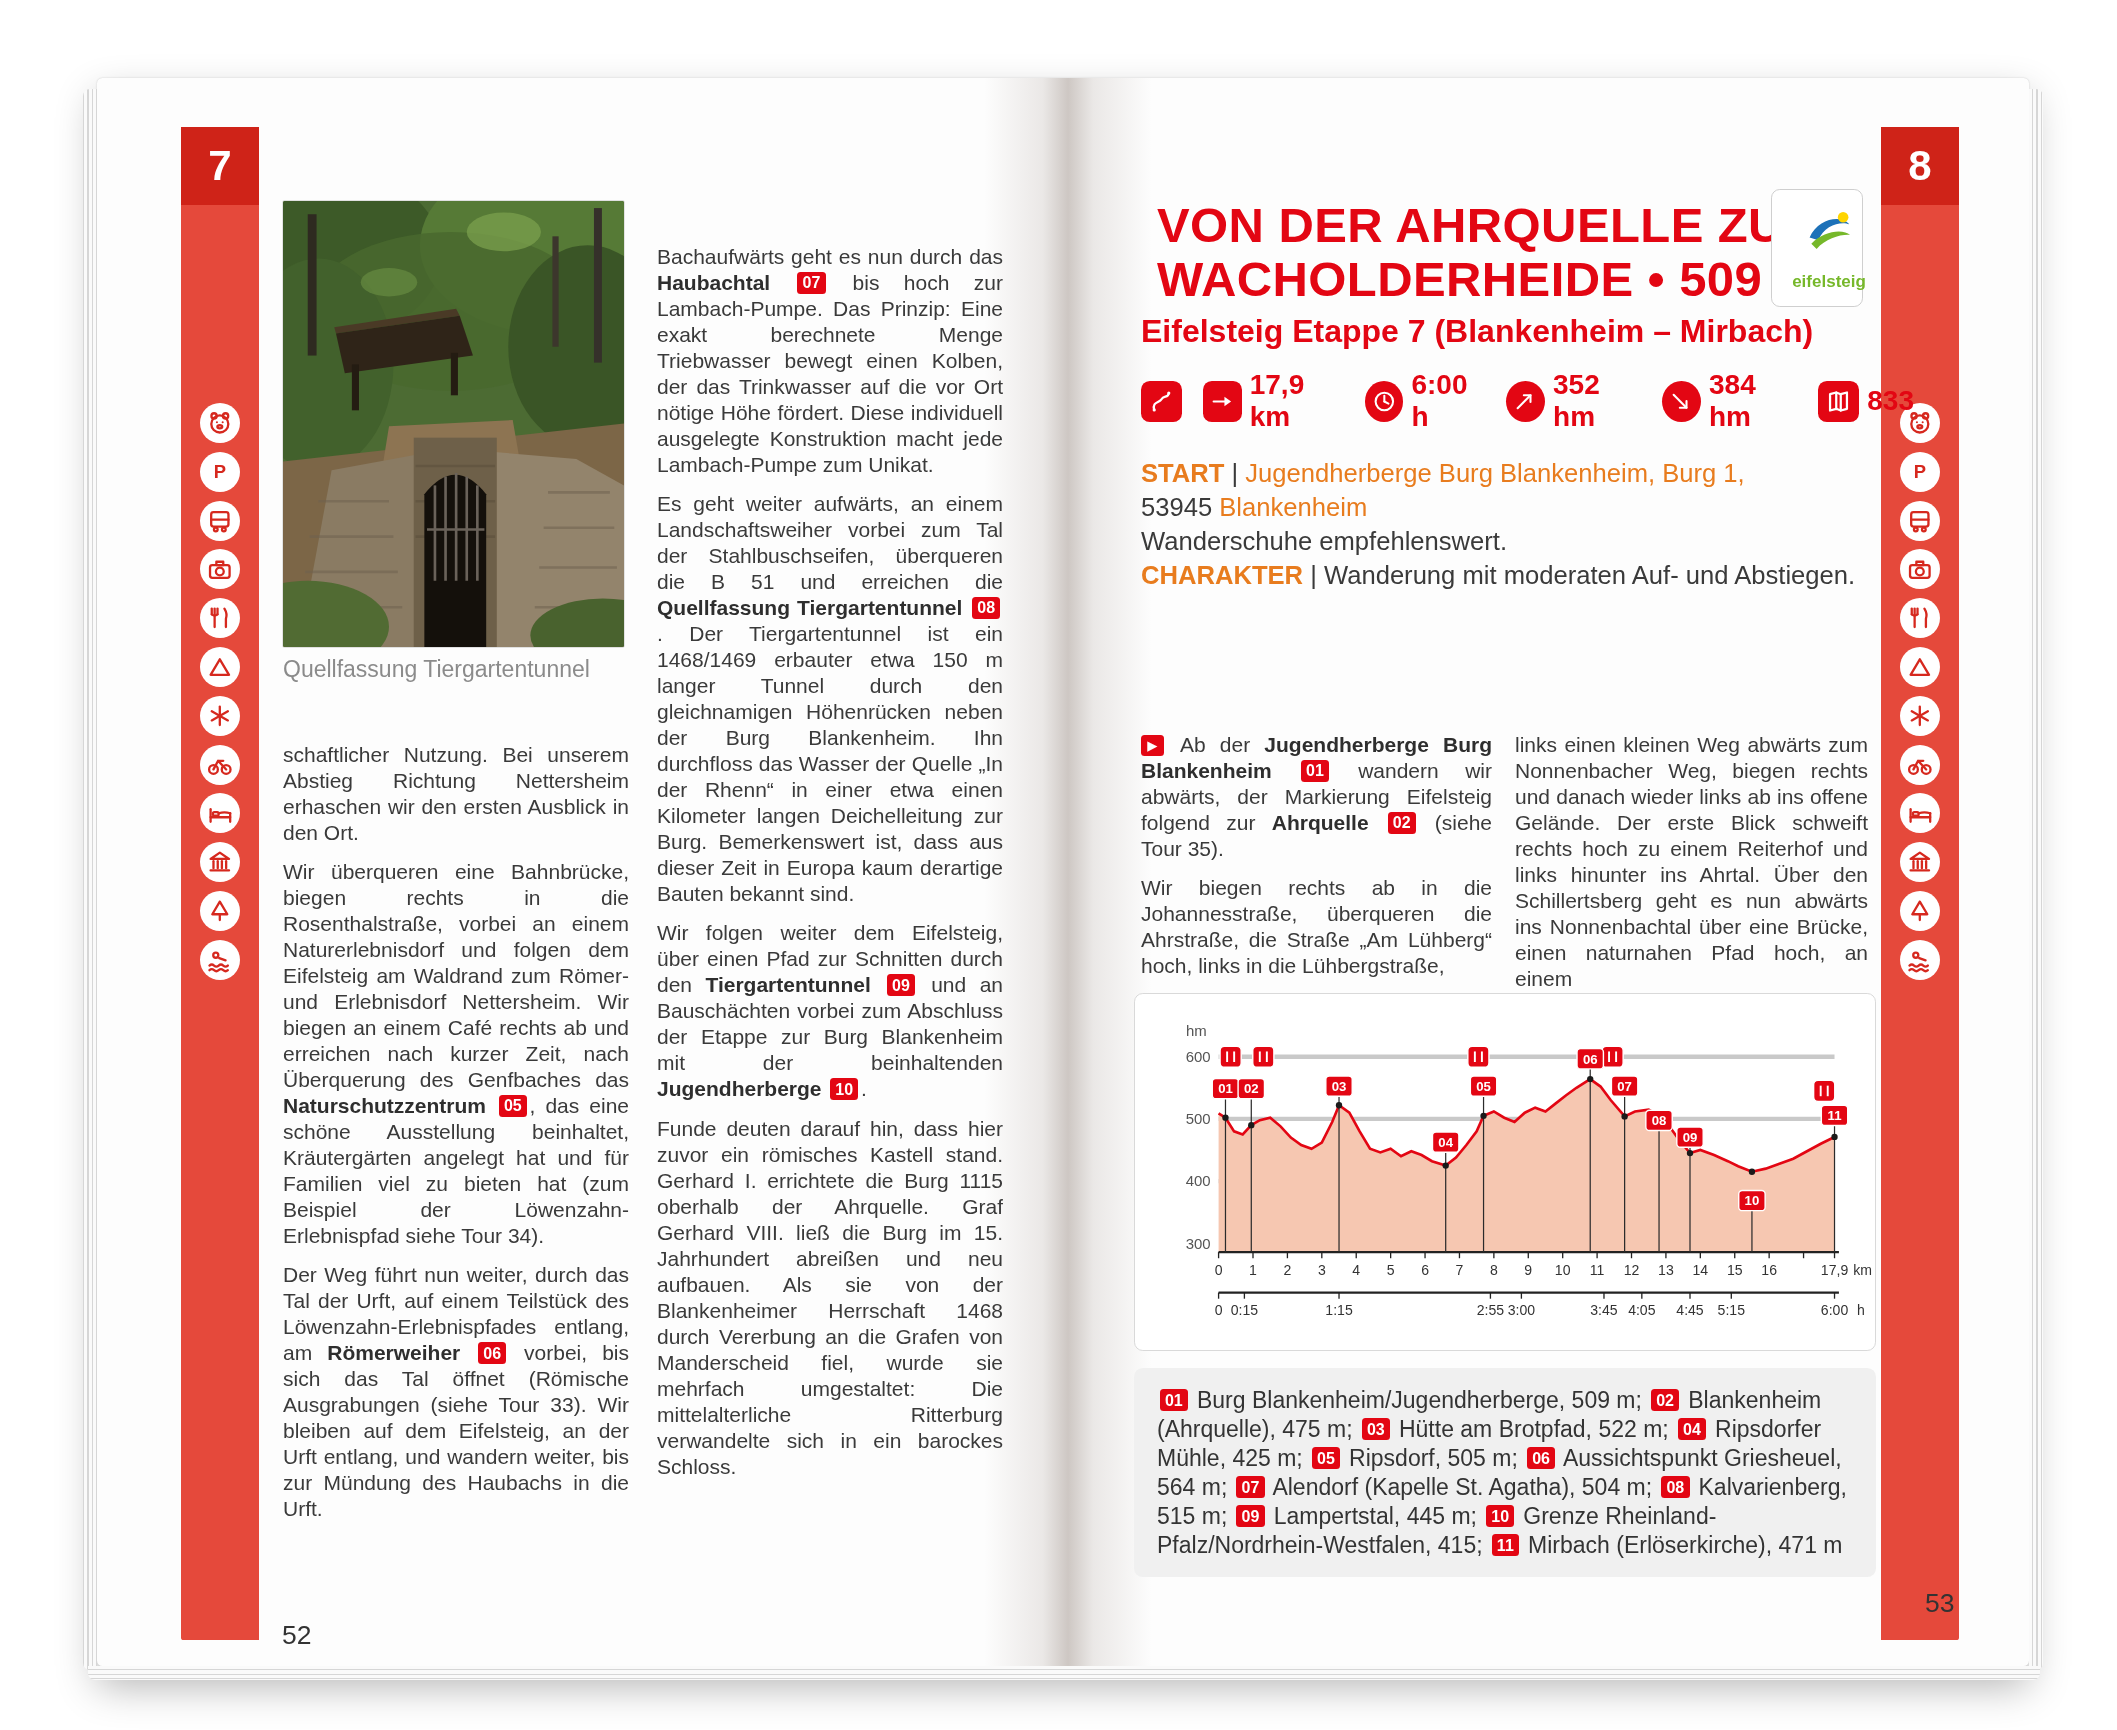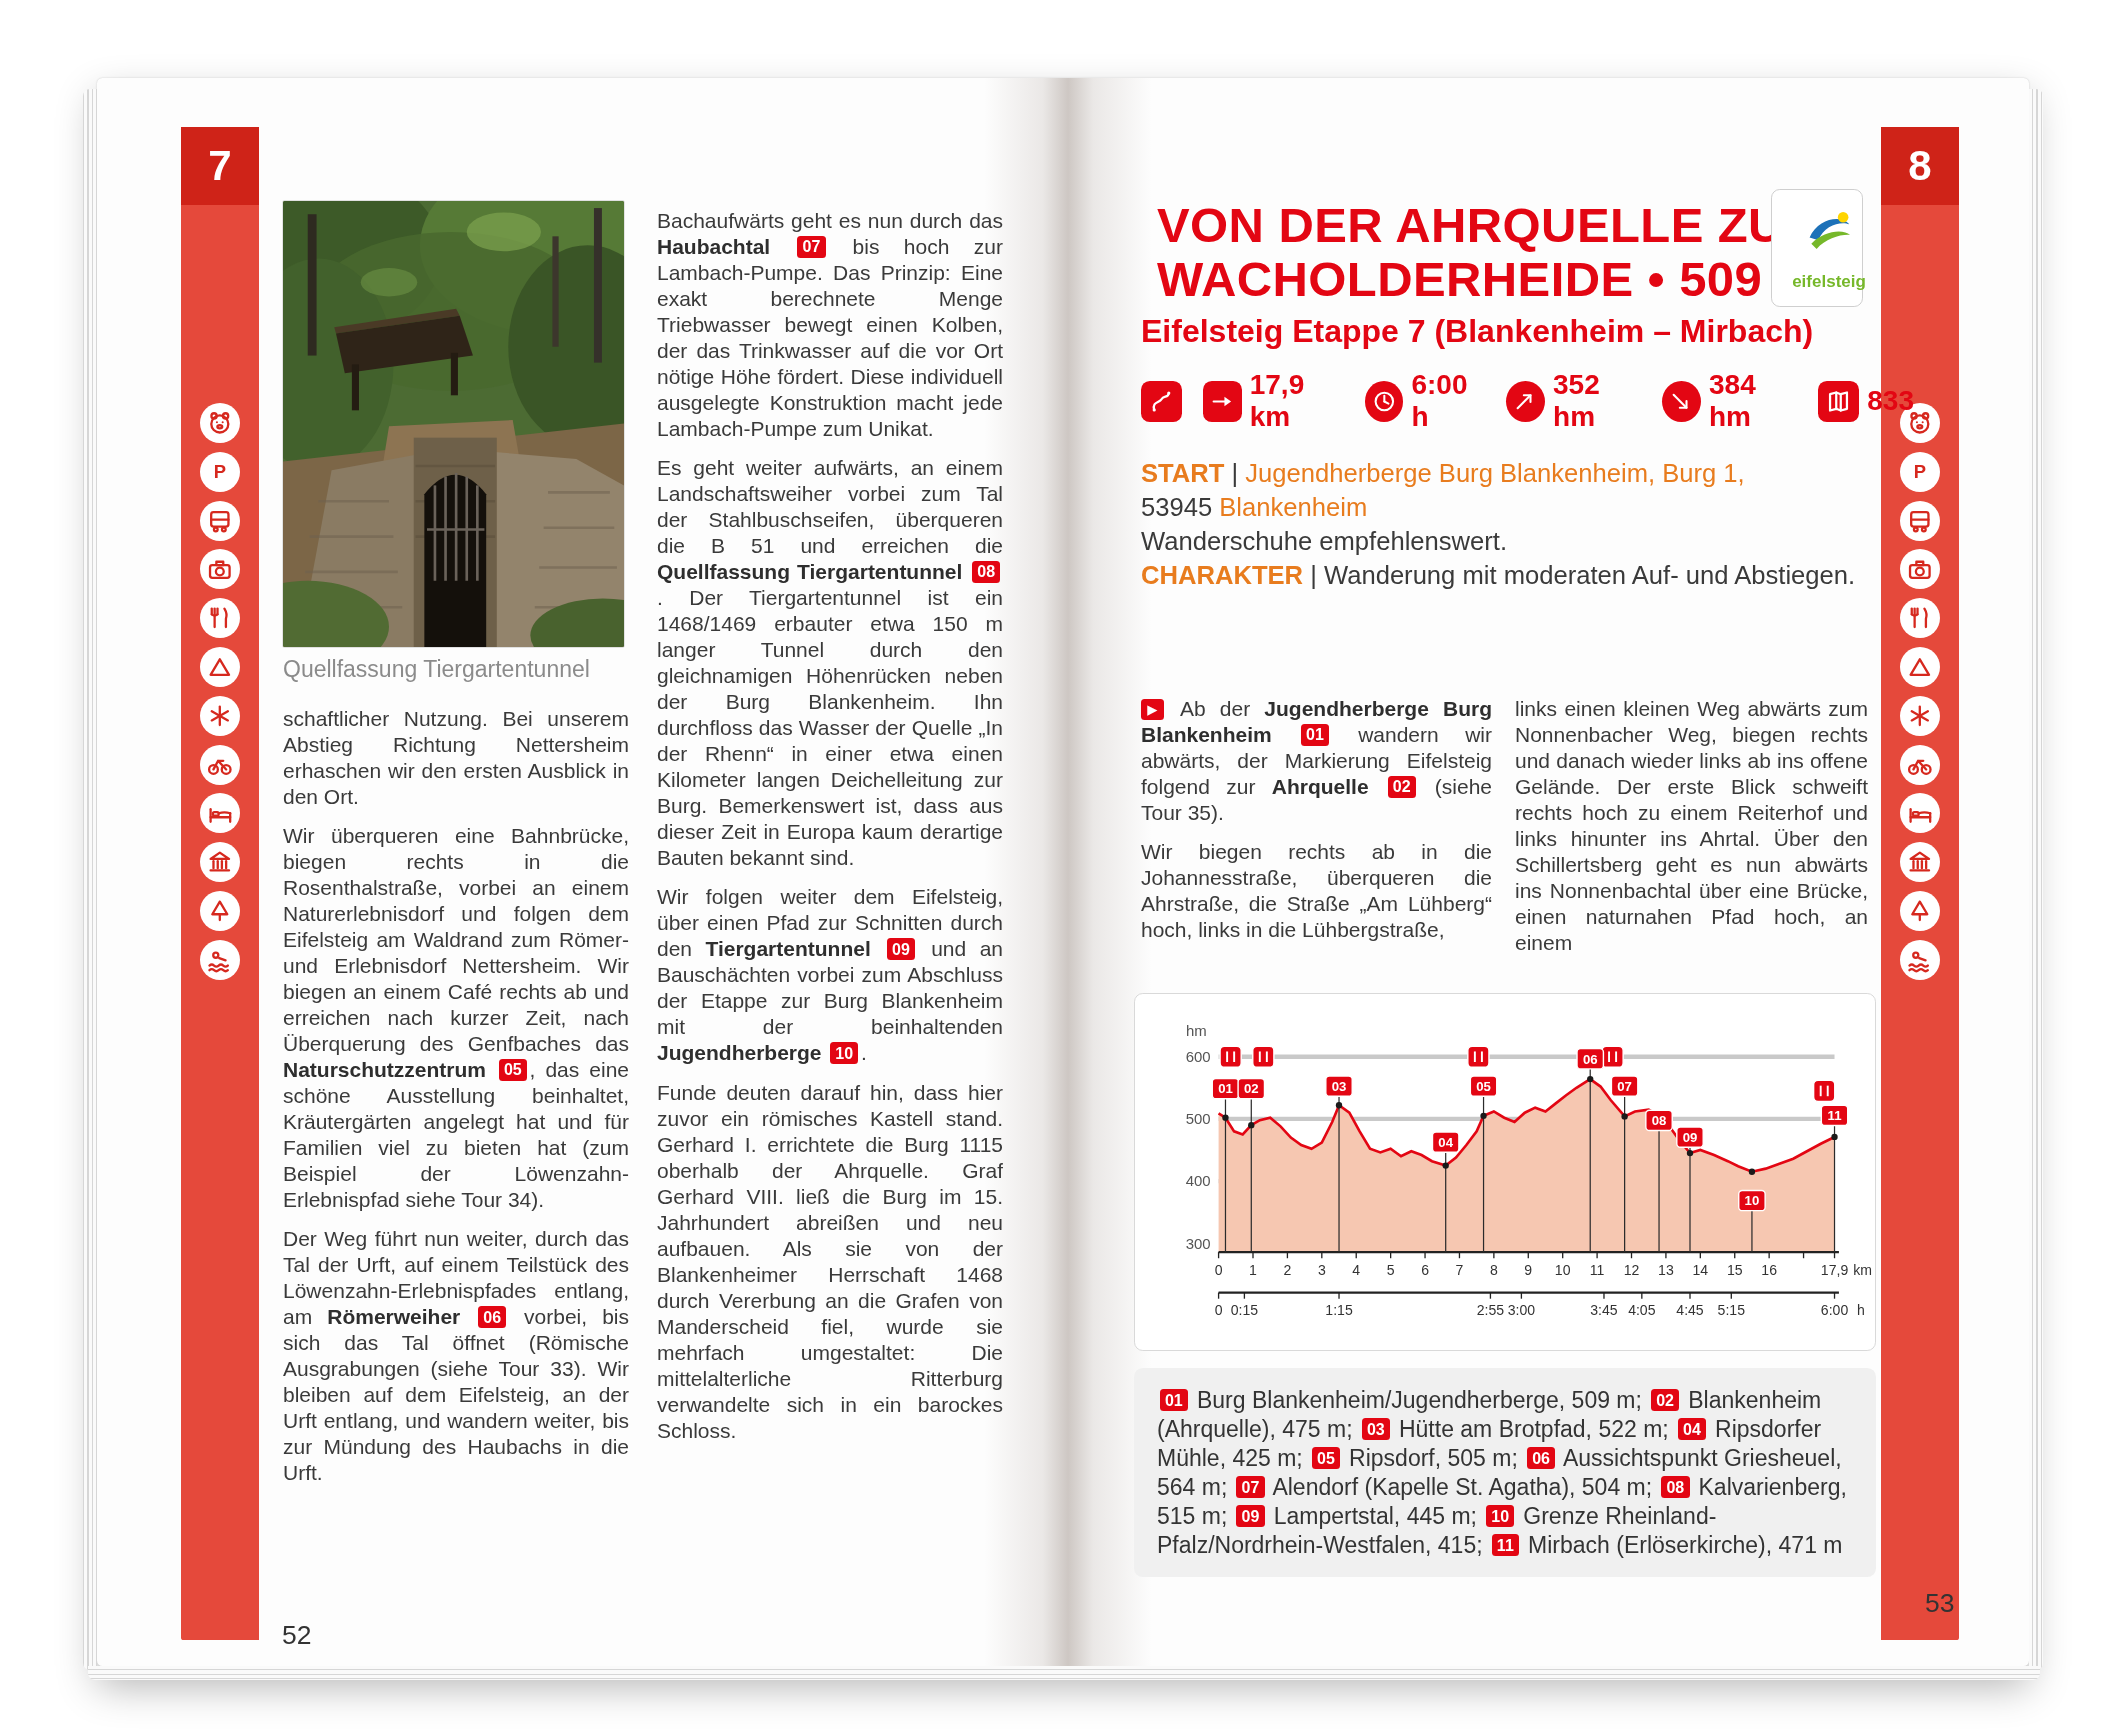--- a/index.html
+++ b/index.html
@@ -25,21 +25,21 @@
   .tabbar{position:absolute;top:49px;width:78px;height:1513px;background:var(--tab);}
   .tabbar.leftbar{left:84px;border-radius:2.6px 0 0 2.6px;}
   .tabbar.rightbar{left:1784px;border-radius:0 2.6px 2.6px 0;}
   .tabnum{height:78px;background:var(--tabdark);color:#fff;font-size:42px;font-weight:bold;
           display:flex;align-items:center;justify-content:center;}
   .side-icons{display:flex;flex-direction:column;align-items:center;gap:8.8px;margin-top:198px;}
   .side-icon{width:40px;height:40px;border-radius:50%;background:#fff;color:#d6281e;padding:6.2px;display:flex;}
   
   .photo{position:absolute;left:186px;top:123px;width:341px;height:446px;border-radius:1.8px;overflow:hidden;box-shadow:0 0 0 0.9px #e0e0e0;}
   .caption{position:absolute;left:186px;top:578px;width:346px;color:#8b8b8b;font-size:23px;}
-  .col{position:absolute;text-align:justify;font-size:21px;line-height:26px;color:#3a3a3a;overflow:hidden;}
+  .col{position:absolute;text-align:justify;font-size:21px;line-height:26px;color:#3a3a3a;overflow:hidden;margin-top:36px;}
   .col p{margin:0 0 13.2px 0;hyphens:auto;}
   .col strong{color:#2e2e2e;}
   .col-l1{left:186px;top:628px;width:346px;height:948px;}
   .col-l2{left:560px;top:130px;width:346px;height:1451px;}
   .pageno{position:absolute;font-size:26.5px;color:#333;}
   .pageno.pl{left:185px;top:1510px;margin-top:32px;}
   .pageno.pr{left:1828px;top:1510px;}
   
   .title{position:absolute;left:1044px;top:104px;width:688px;margin:16px;color:var(--brand);
          font-size:49px;line-height:54px;font-weight:bold;letter-spacing:0.4px;}

